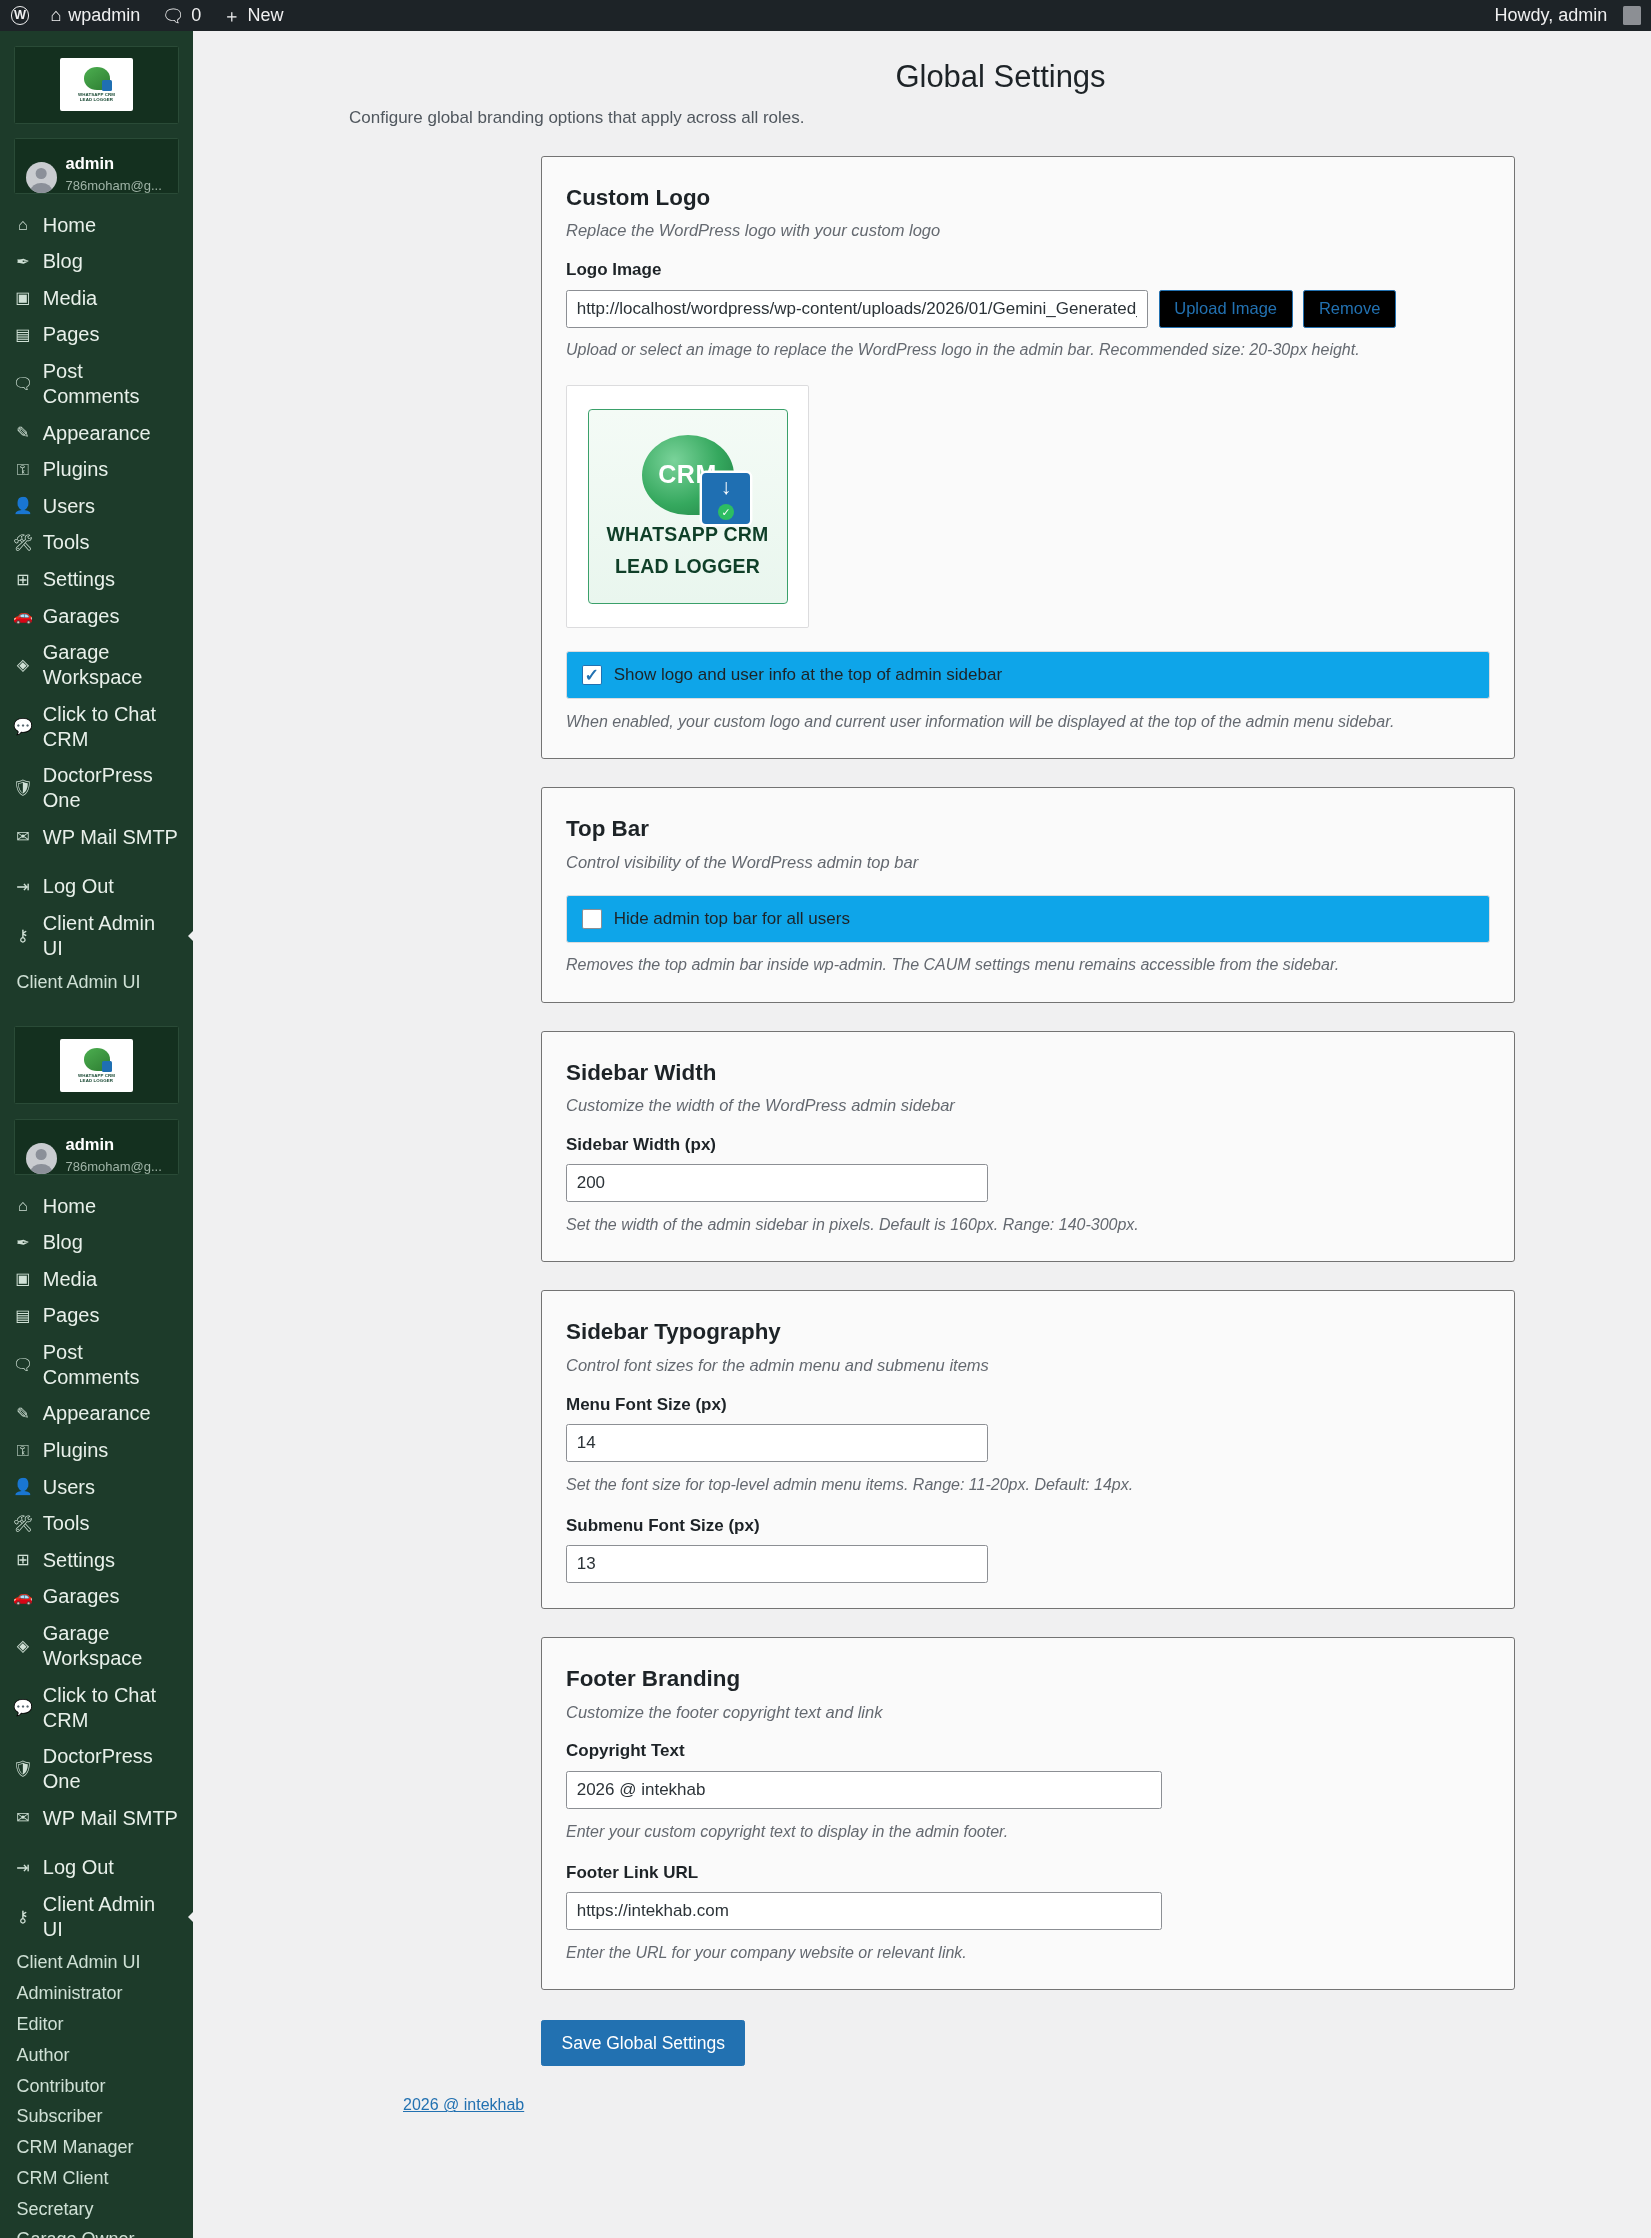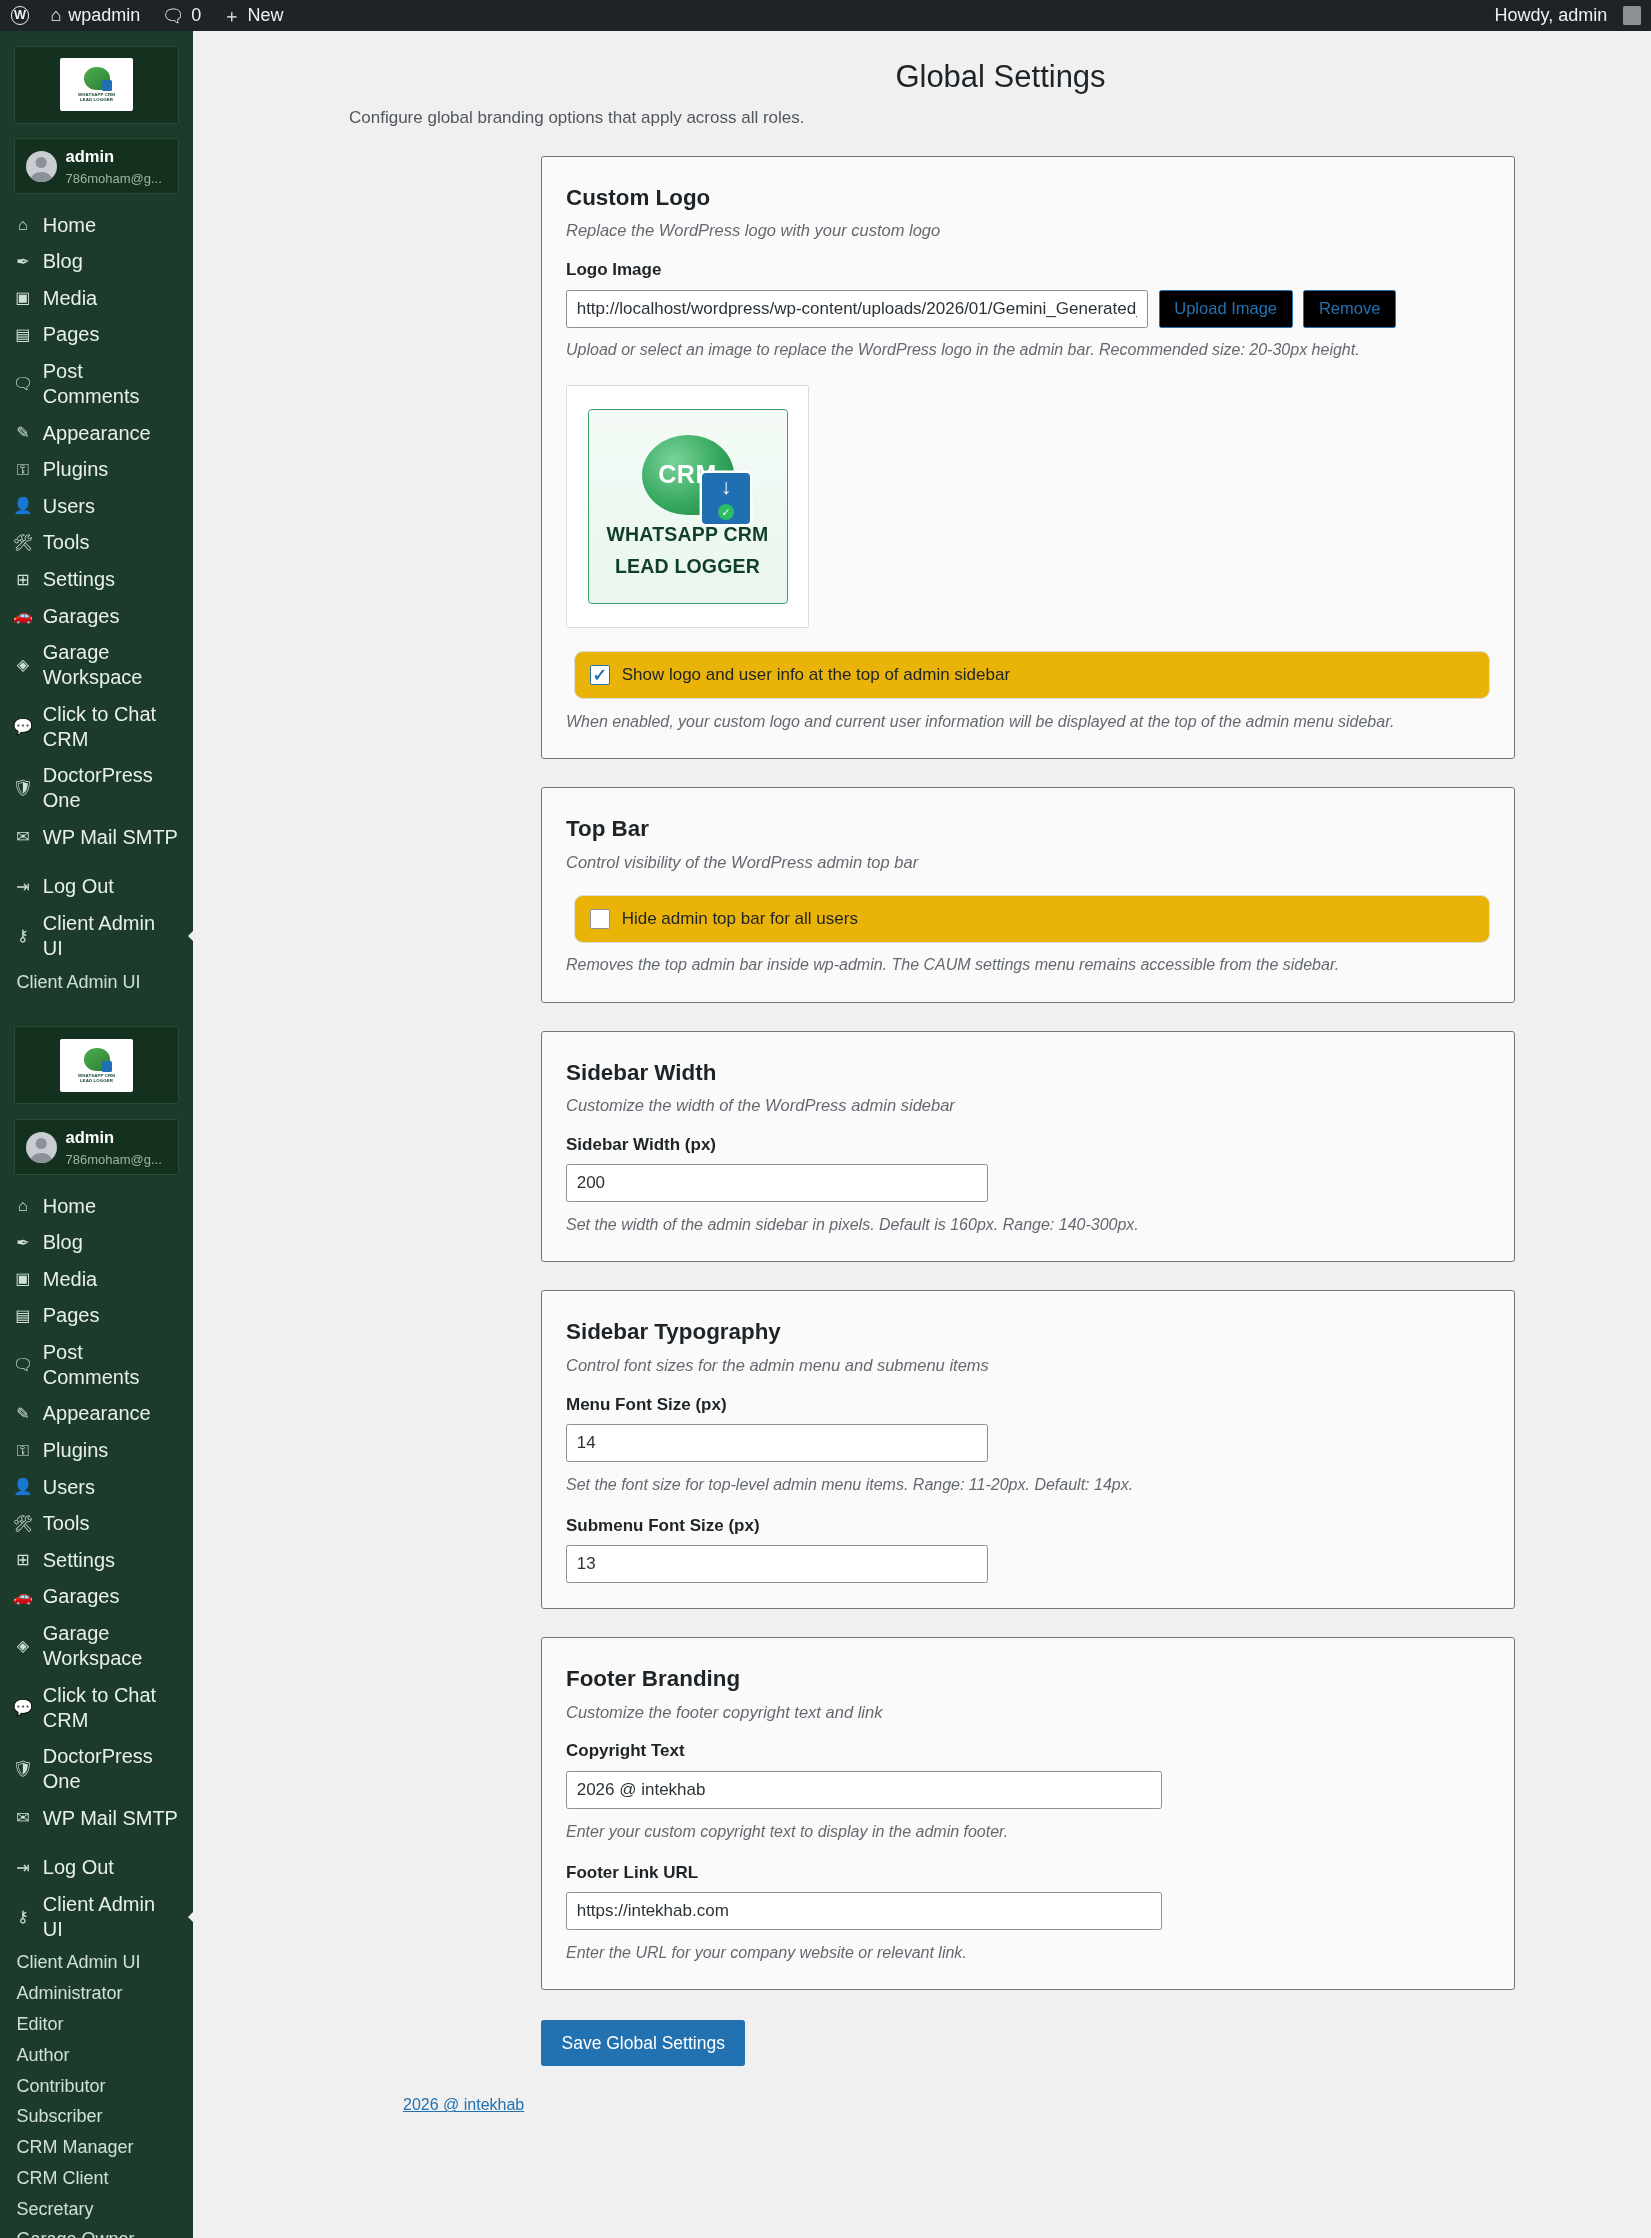--- a/index.html
+++ b/index.html
@@ -62,21 +62,21 @@
     width: 10.7px; height: 10.7px; background: #1f6fb2; border-radius: 1.5px;
   }
   .mini-logo .mt {
     font-size: 4.4px; font-weight: bold; color: #14452f; text-align: center;
     line-height: 1.15; letter-spacing: 0.1px;
   }
 
   .user-card {
     margin: 14.6px auto 0; width: 165px; height: 56px;
     background: #14301f; border: 1px solid #2a4b37; border-radius: 1.5px;
-    display: flex; align-items: center; gap: 8.8px; padding: 0 10.7px;
+    display: flex; align-items: flex-end; gap: 8.8px; padding: 0 10.7px;
   }
   .avatar-circle {
     width: 31px; height: 31px; border-radius: 50%;
     background: #c9ccd0; flex: 0 0 auto; position: relative; overflow: hidden;
   }
   .avatar-circle:before {
     content: ""; position: absolute; top: 6.3px; left: 50%; transform: translateX(-50%);
     width: 10.7px; height: 10.7px; border-radius: 50%; background: #8b9099;
   }
   .avatar-circle:after {
@@ -169,22 +169,22 @@
     position: absolute; top: 3.9px; left: 50%; transform: translateX(-50%);
   }
   .logo-art .doc .chk {
     width: 16.5px; height: 16.5px; border-radius: 50%; background: #2dbd63;
     color: #fff; font-size: 10.7px; display: flex; align-items: center; justify-content: center;
   }
   .logo-art .lt1 { font-size: 19.5px; font-weight: bold; color: #0f3f28; letter-spacing: 0.2px; }
   .logo-art .lt2 { font-size: 19.5px; font-weight: bold; color: #0f3f28; letter-spacing: 0.2px; }
 
   .check-panel {
-    margin-top: 23.4px; background: #eab308; border: 1px solid #dcdcde; border-radius: 9px;
-    display: flex; align-items: center; gap: 11.7px; padding: 12.7px 14.6px; margin-left: 8px;
+    margin-top: 23.4px; background: #0ea5e9; border: 1px solid #dcdcde; border-radius: 3px;
+    display: flex; align-items: center; gap: 11.7px; padding: 12.7px 14.6px;
   }
   .checkbox {
     width: 20.4px; height: 20.4px; border: 1px solid #8c8f94; border-radius: 1.9px;
     background: #fff; flex: 0 0 auto; position: relative;
   }
   .checkbox.checked { border-color: #2271b1; }
   .checkbox.checked:after {
     content: "✓"; position: absolute; inset: 0; color: #2271b1;
     font-size: 17.5px; line-height: 19.5px; text-align: center; font-weight: bold;
   }

